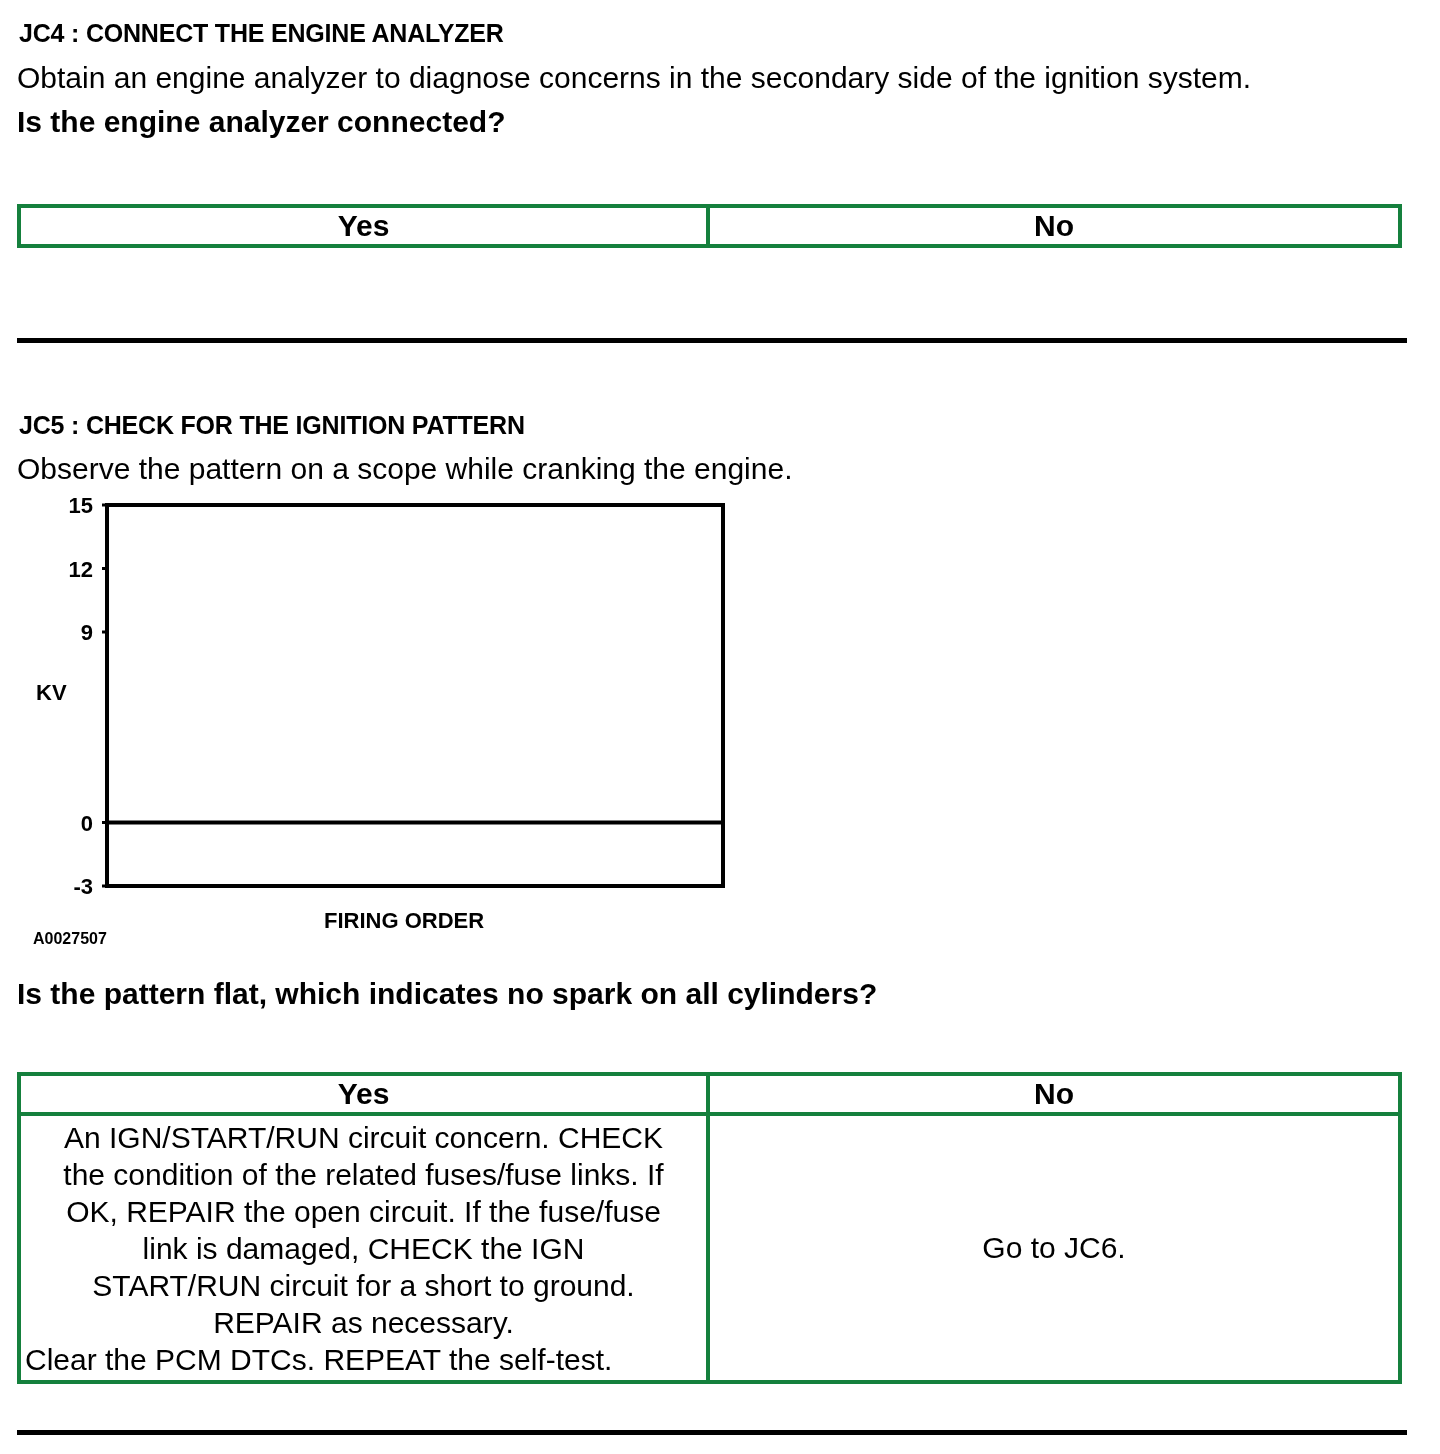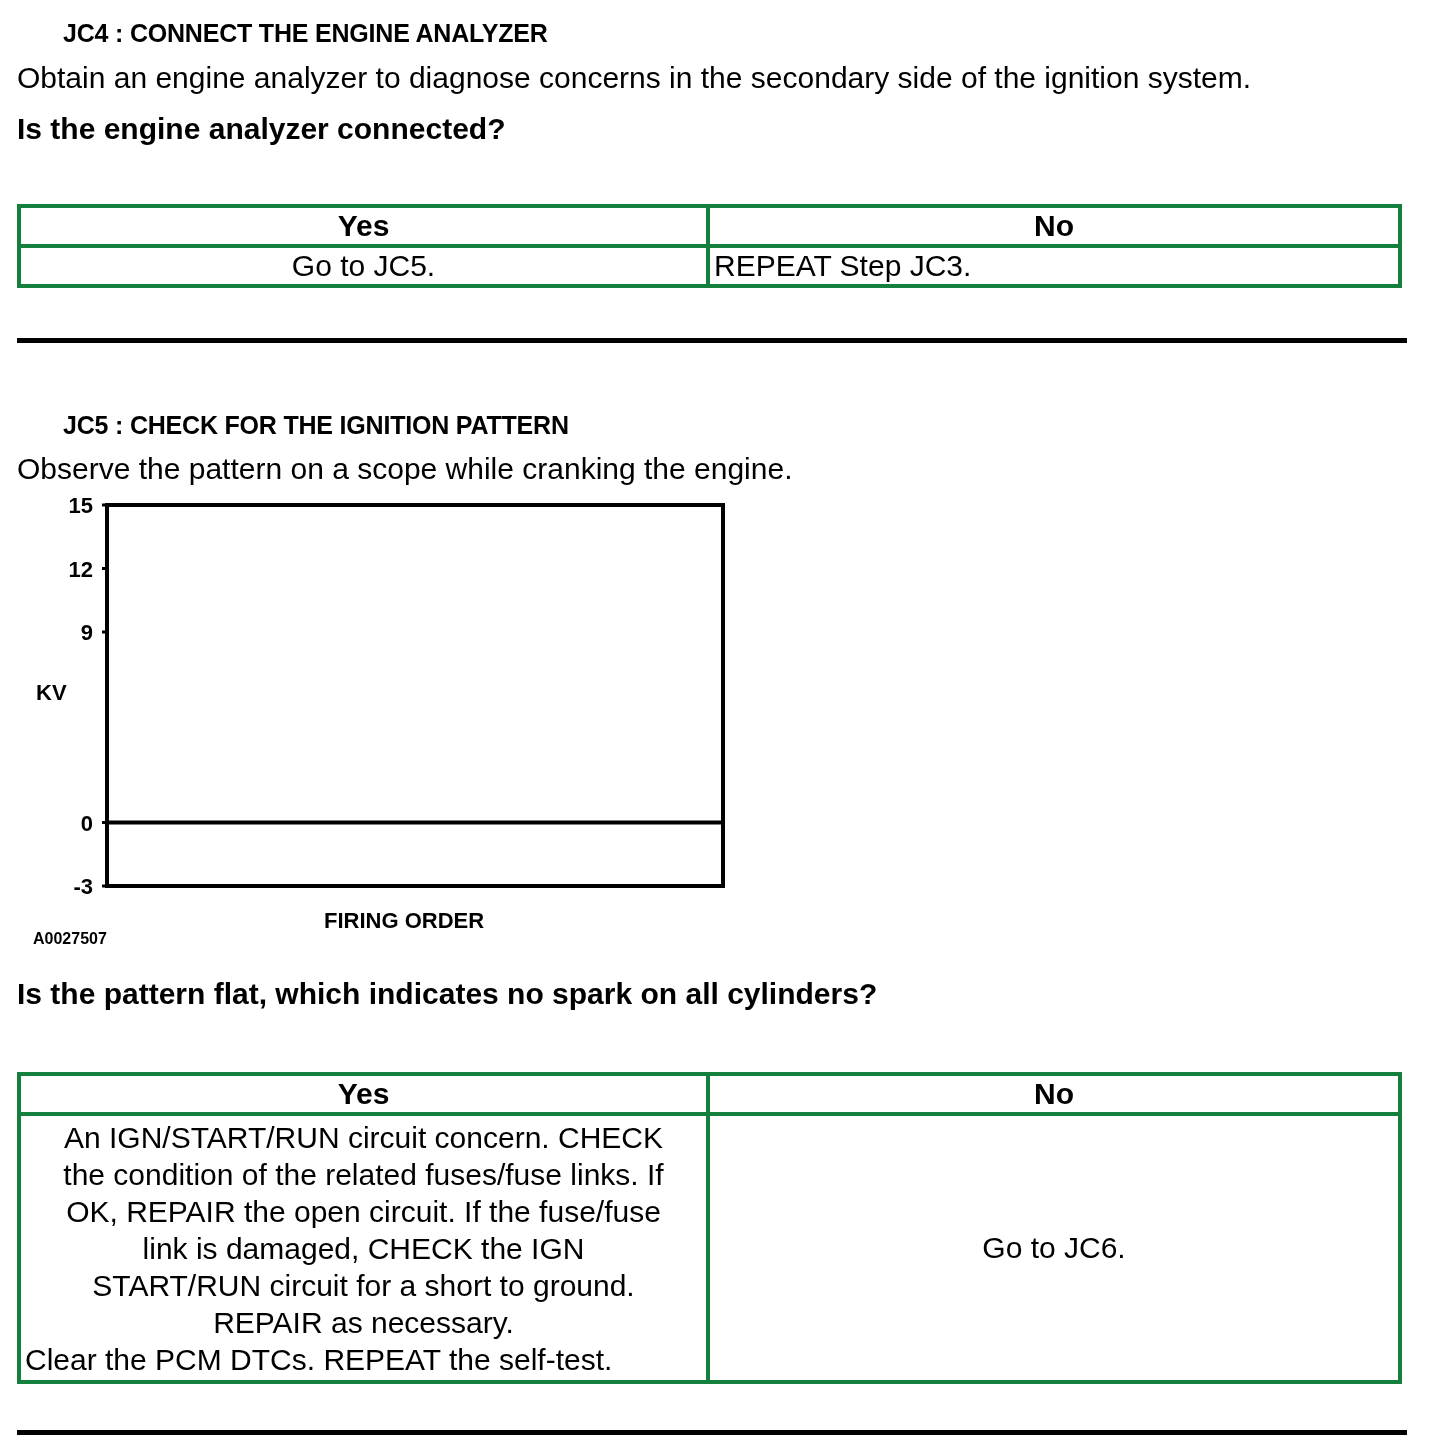--- a/index.html
+++ b/index.html
@@ -1,51 +1,47 @@
 <!DOCTYPE html>
 <html><head>
   <meta charset="utf-8">
   <style>
     html, body { margin: 0; padding: 0; background: #ffffff; }
     body { width: 1440px; height: 1454px; position: relative; overflow: hidden;
            font-family: "Liberation Sans", sans-serif; color: #000; }
     .abs { position: absolute; white-space: nowrap; }
-    .step-title { font-weight: bold; font-size: 25px; letter-spacing: -0.2px; margin-left: 44px; }
+    .step-title { font-weight: bold; font-size: 25px; letter-spacing: -0.2px; }
     .instruction { font-size: 30px; }
     .question { font-weight: bold; font-size: 30px; }
     table.yn { position: absolute; border-collapse: collapse; table-layout: fixed; }
     table.yn td { border: 4px solid #15803d; font-size: 30px; padding: 0; vertical-align: middle; }
     table.yn td.head { font-weight: bold; text-align: center; height: 36px; }
     table.yn td.center { text-align: center; }
     table.yn td.left { text-align: left; padding-left: 4px; }
     table.yn td.multi { text-align: center; line-height: 37px; white-space: normal; padding: 0 4px; }
     .rule { position: absolute; left: 17px; width: 1390px; height: 5px; background: #000; }
     .graph-label { font-weight: bold; font-size: 22px; position: absolute; }
     .fig-id { font-weight: bold; font-size: 16px; }
   </style>
 </head>
 <body>
 
 <div class="abs step-title" style="left:19px; top:19px;">JC4 : CONNECT THE ENGINE ANALYZER</div>
 <div class="abs instruction" style="left:17px; top:61px;">Obtain an engine analyzer to diagnose concerns in the secondary side of the ignition system.</div>
-<div class="abs question" style="left:17px; top:112px;">Is the engine analyzer connected?</div>
+<div class="abs question" style="left:17px; top:105px;">Is the engine analyzer connected?</div>
 
 <table class="yn" style="left:17px; top:204px; width:1381px;">
   <colgroup>
       <col style="width:689px">
       <col style="width:692px">
     </colgroup>
   <tbody>
       <tr>
     <td class="head">Yes</td>
     <td class="head">No</td>
-  </tr>
-  <tr>
-    <td class="center" style="height:36px;">Go to JC5.</td>
-    <td class="left">REPEAT Step JC3.</td>
   </tr>
 </tbody>
   </table>
 
 <div class="rule" style="top:338px;"></div>
 
 <div class="abs step-title" style="left:19px; top:411px;">JC5 : CHECK FOR THE IGNITION PATTERN</div>
 <div class="abs instruction" style="left:17px; top:452px;">Observe the pattern on a scope while cranking the engine.</div>
 
 <div style="position:absolute; left:0; top:490px; width:760px; height:480px;">

